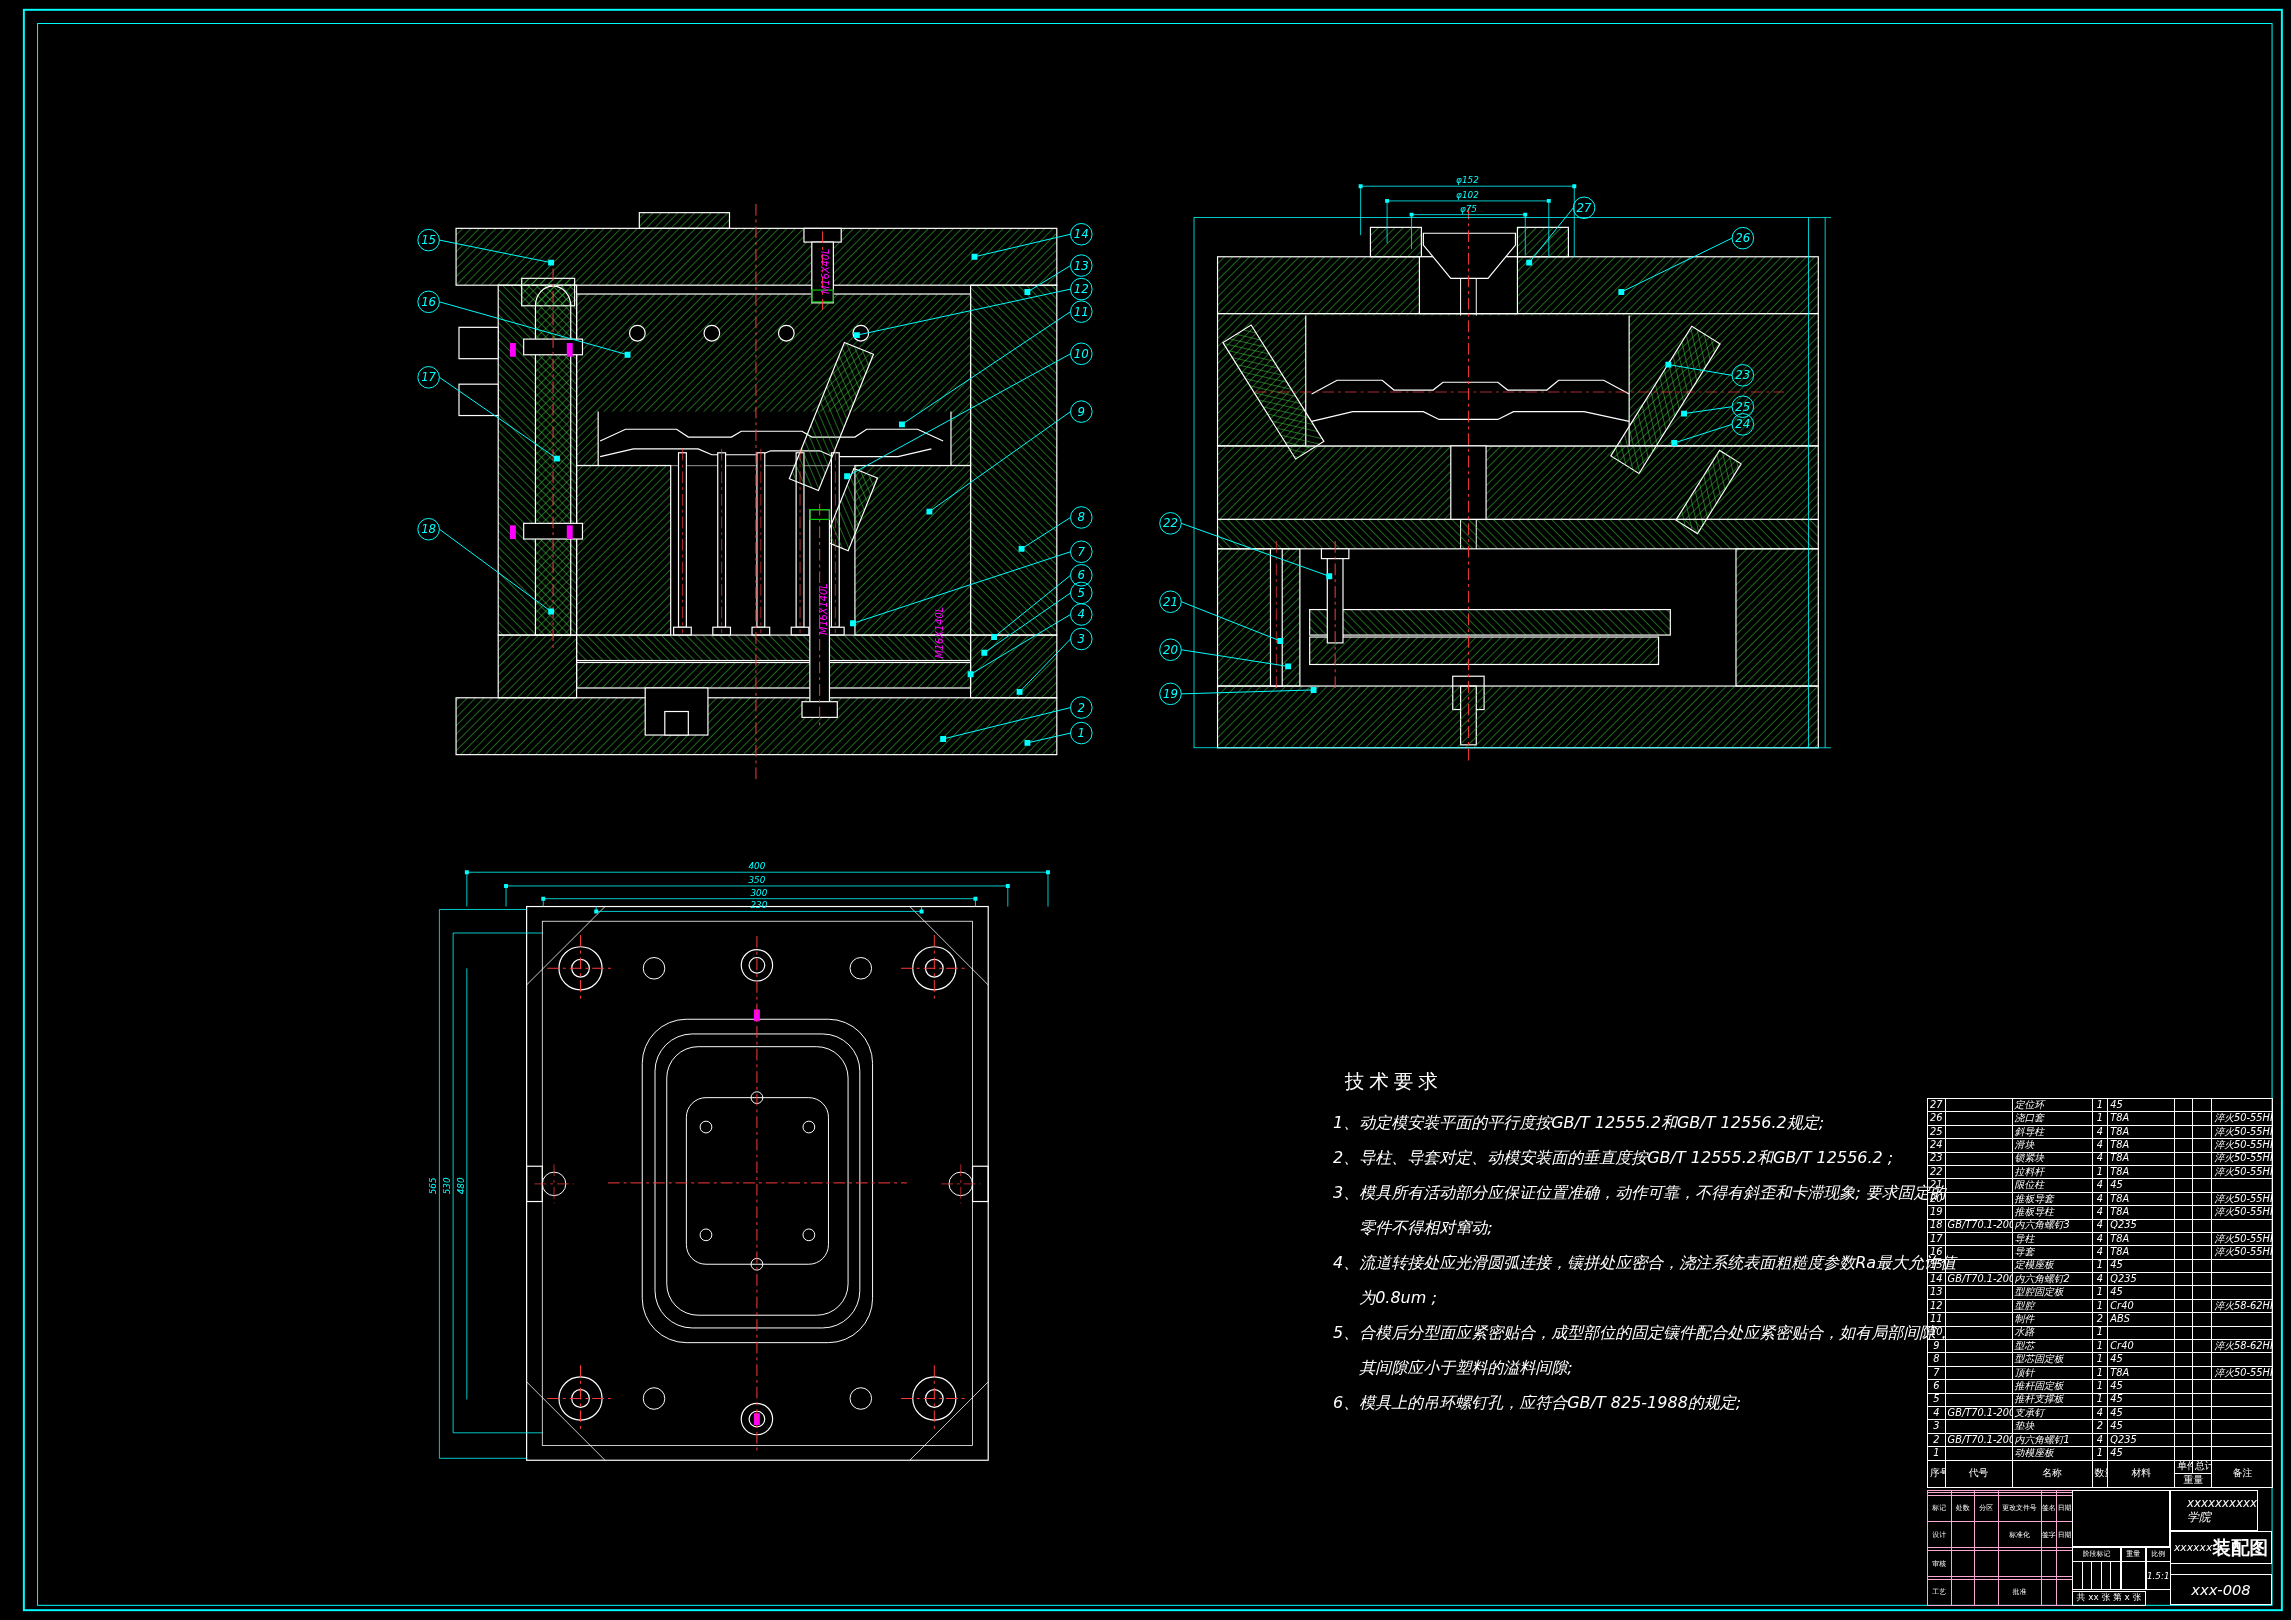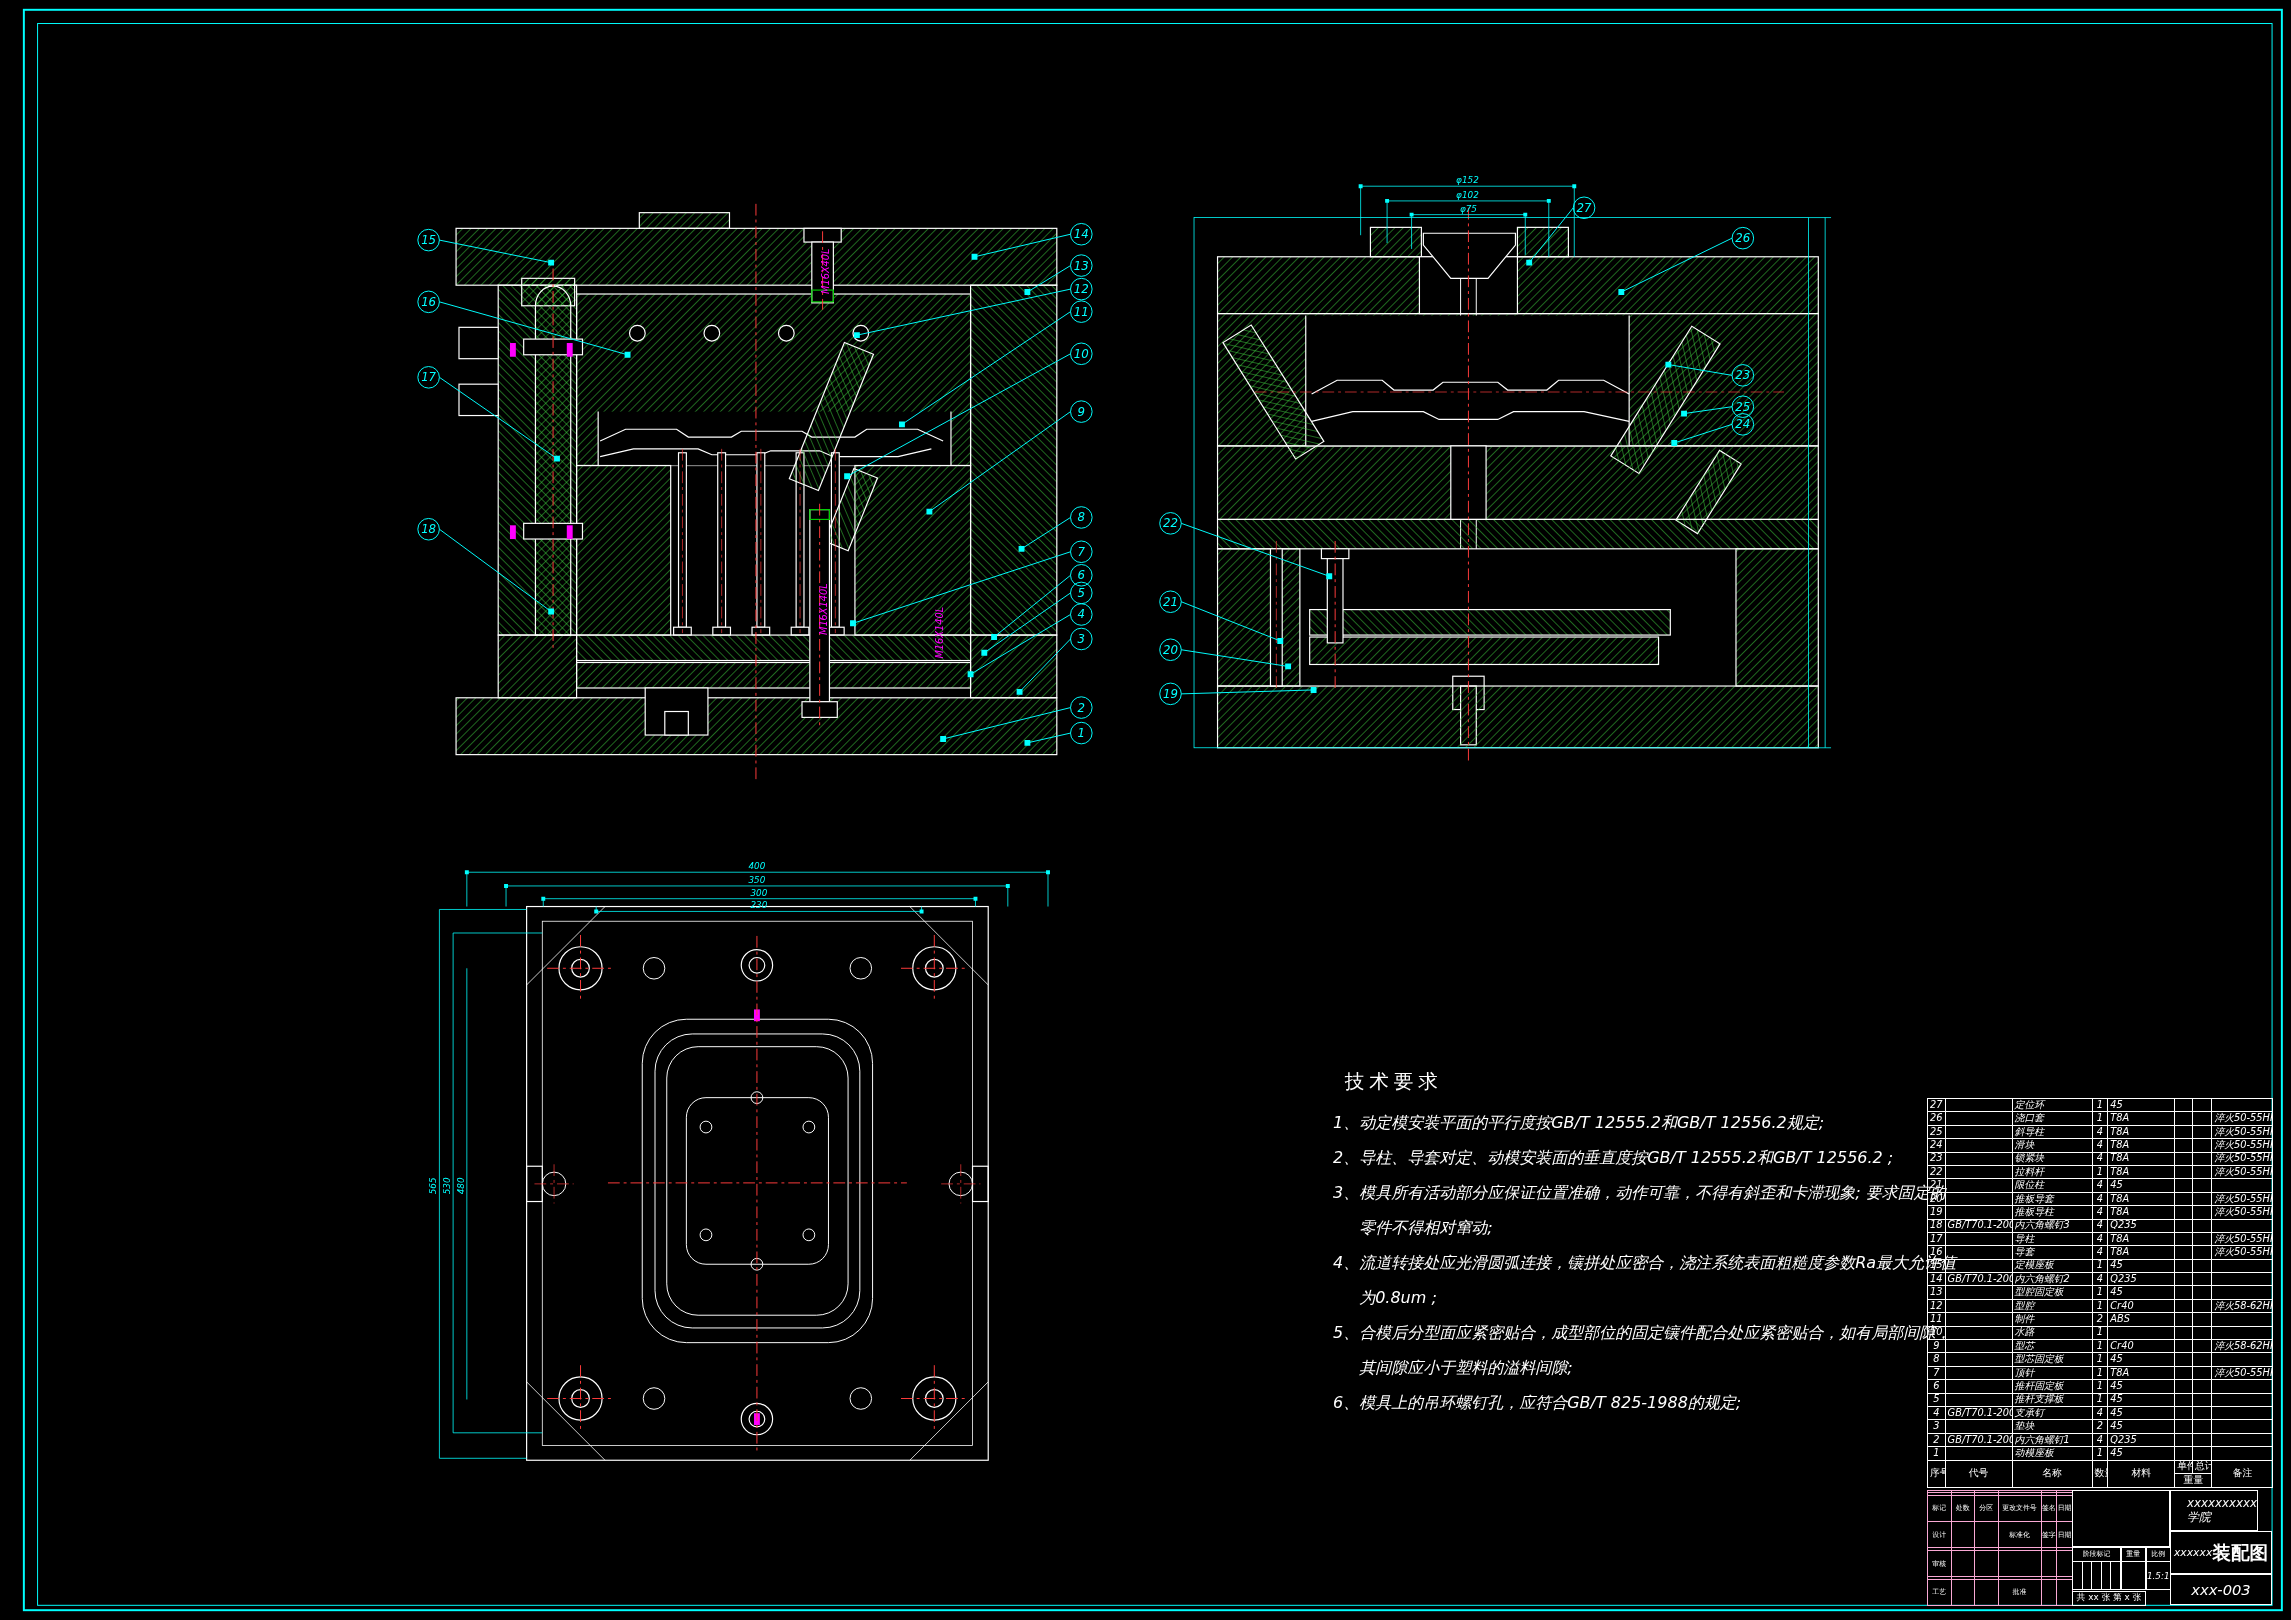--- a/index.html
+++ b/index.html
@@ -799,20 +799,20 @@
         <div></div>
         <div></div>
         <div></div>
       </div>
 </div>
 <div class="tb-box" style="left:2121px;top:1561px;width:24.5px;height:29px;"></div>
 <div class="tb-box" style="left:2146px;top:1561px;width:24.5px;height:29px;font-size:8.8px;font-style:italic;">1.5:1</div>
 <div class="tb-box" style="left:2072px;top:1591px;width:74px;height:14.7px;font-size:8.8px;">共 xx 张 第 x 张</div>
 
 <div class="tb-box" style="left:2170px;top:1490px;width:88px;height:41px;font-size:11.8px;font-style:italic;padding-left:23px;">xxxxxxxxxxx学院</div>
-<div class="tb-box" style="left:2170px;top:1531px;width:102px;height:43px;">
+<div class="tb-box" style="left:2170px;top:1531px;width:102px;height:33px;">
   <span style="font-size:10.8px;font-style:italic;">xxxxxx</span>
       <span style="font-size:18.6px;font-weight:bold;">装配图</span>
 </div>
-<div class="tb-box" style="left:2170px;top:1574px;width:102px;height:31px;font-size:14.7px;font-style:italic;">xxx-003</div>
+<div class="tb-box" style="left:2170px;top:1574px;width:102px;height:31px;font-size:14.7px;font-style:italic;">xxx-008</div>
 
 </div>
 
 
 </body></html>

